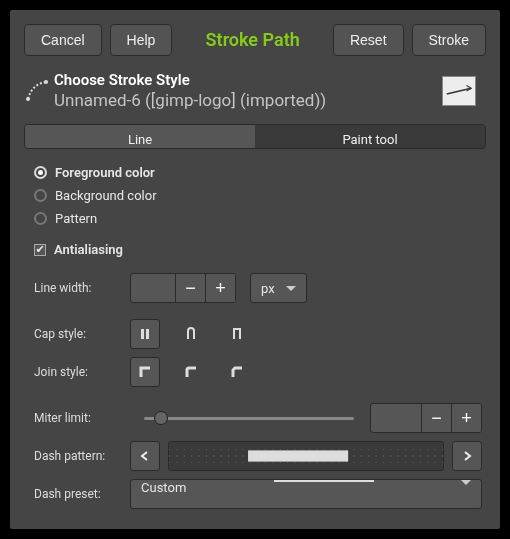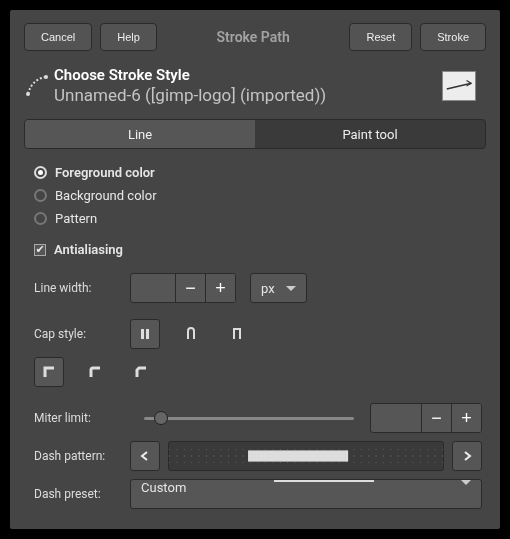--- a/index.html
+++ b/index.html
@@ -26,29 +26,29 @@
     gap: 8px;
     padding: 12px 14px 10px 14px;
     align-items: center;
   }
   .btn {
     background: #535353;
     border: 1px solid #2a2a2a;
     border-radius: 4px;
     color: #eee;
     padding: 7px 16px;
-    font-size: 11px;
+    font-size: 14px;
     cursor: pointer;
   }
   .btn-nobg {
     background: transparent;
     border: none;
-    color: #a3a3a3;
+    color: #84cc16;
     padding: 7px 16px;
-    font-size: 14px;
+    font-size: 18px;
     cursor: pointer;
     font-weight: 600;
   }
   .top-buttons .spacer { flex: 1; }
   .header-row {
     display: flex;
     align-items: center;
     padding: 4px 24px 10px 14px;
     gap: 4px;
   }
@@ -329,20 +329,21 @@
         </div>
         <div class="style-btn">
           <svg width="16" height="16" viewBox="0 0 16 16">
               <path d="M5 13 V3 H11 V13" fill="none" stroke="#ddd" stroke-width="2"></path>
             </svg>
         </div>
       </div>
     </div>
 
     <div class="field-row">
+      <div class="field-label">Join style:</div>
       <div class="style-btns">
         <div class="style-btn sel">
           <svg width="16" height="16" viewBox="0 0 16 16">
               <path d="M4 13 V4 H13" fill="none" stroke="#ddd" stroke-width="3" stroke-linejoin="miter"></path>
             </svg>
         </div>
         <div class="style-btn">
           <svg width="16" height="16" viewBox="0 0 16 16">
               <path d="M4 13 V6 Q4 4 6 4 H13" fill="none" stroke="#ddd" stroke-width="3"></path>
             </svg>

